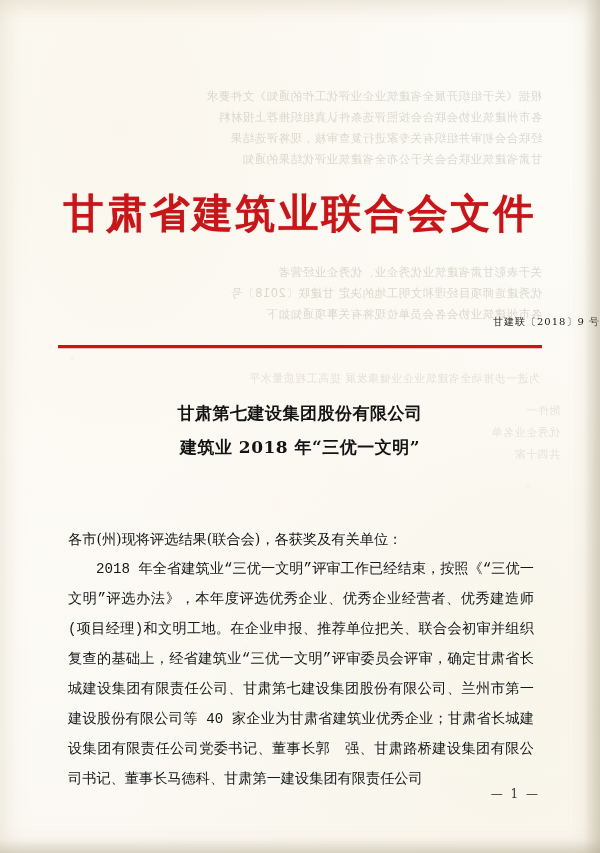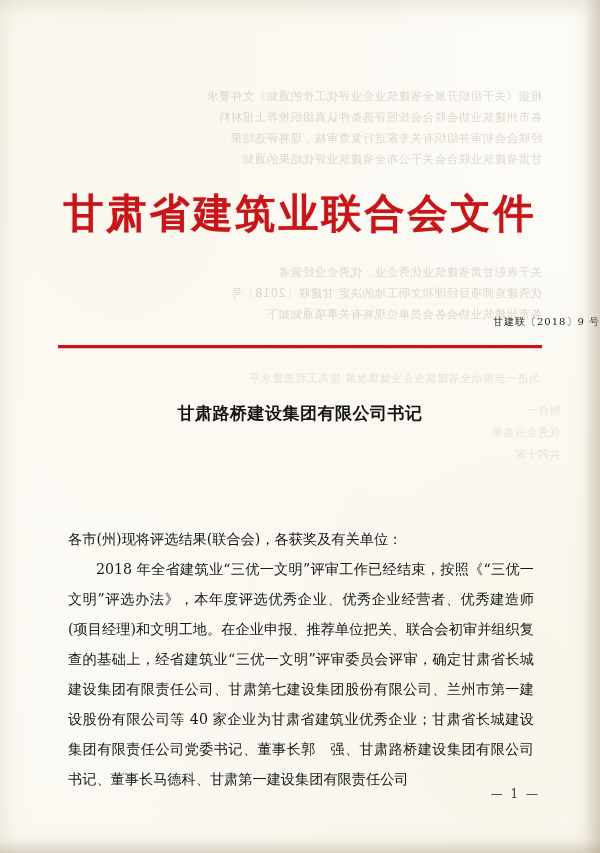--- a/index.html
+++ b/index.html
@@ -156,20 +156,21 @@
     color: #15181a;
     text-align: justify;
     text-justify: inter-ideograph;
   }
   .body-text p {
     margin: 0;
     text-indent: 0;
   }
   .body-text p.indent {
     text-indent: 28px;
+    font-family: Liberation Mono, monospace;
   }
 
   .page-num {
     position: absolute;
     bottom: 52px;
     right: 60px;
     font-family: "DejaVu Serif", serif;
     font-size: 12px;
     color: #3b3b3b;
     letter-spacing: 2px;
@@ -211,21 +212,22 @@
 
   <div class="masthead">
     <span class="title">甘肃省建筑业联合会文件</span>
   </div>
 
   <div class="doc-number">甘建联〔2018〕9 号</div>
 
   <div class="red-rule"></div>
 
   <div class="headline">
-    <div>甘肃路桥建设集团有限公司书记</div>
+    <div>甘肃第七建设集团股份有限公司</div>
+    <div>建筑业 2018 年“三优一文明”</div>
   </div>
 
   <div class="body-text">
     <p>各市(州)现将评选结果(联合会)，各获奖及有关单位：</p>
     <p class="indent">2018 年全省建筑业“三优一文明”评审工作已经结束，按照《“三优一文明”评选办法》，本年度评选优秀企业、优秀企业经营者、优秀建造师(项目经理)和文明工地。在企业申报、推荐单位把关、联合会初审并组织复查的基础上，经省建筑业“三优一文明”评审委员会评审，确定甘肃省长城建设集团有限责任公司、甘肃第七建设集团股份有限公司、兰州市第一建设股份有限公司等 40 家企业为甘肃省建筑业优秀企业；甘肃省长城建设集团有限责任公司党委书记、董事长郭　强、甘肃路桥建设集团有限公司书记、董事长马德科、甘肃第一建设集团有限责任公司</p>
   </div>
 
   <div class="page-num">— 1 —</div>
 
   <div class="edge-shadow"></div>

